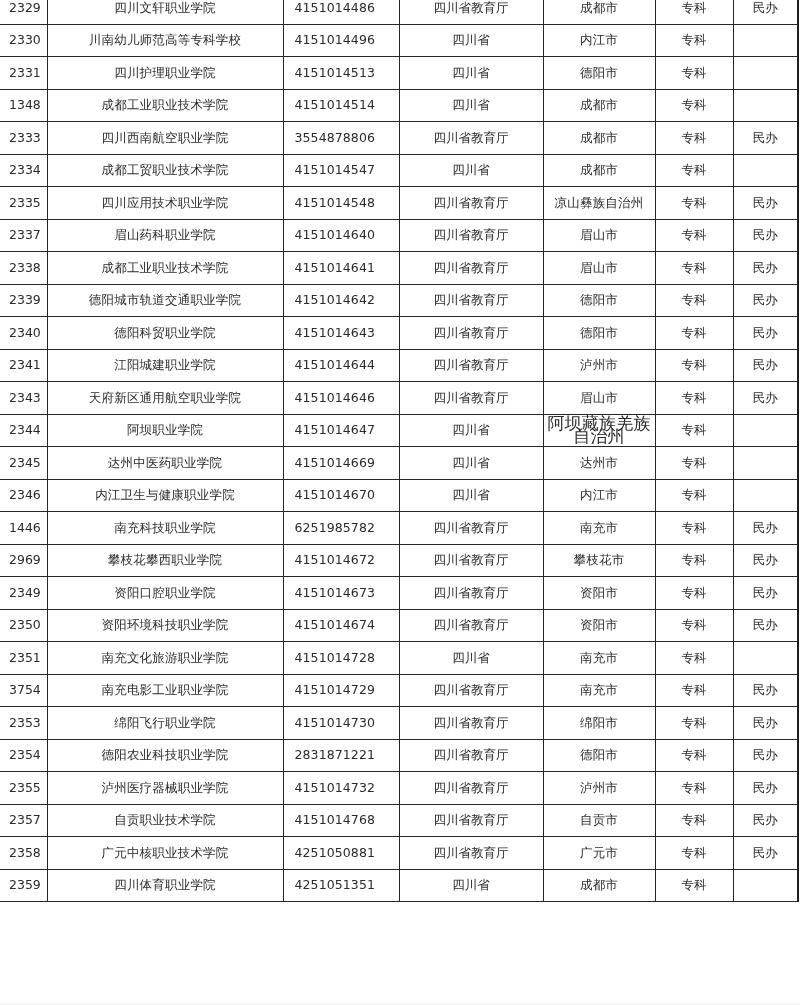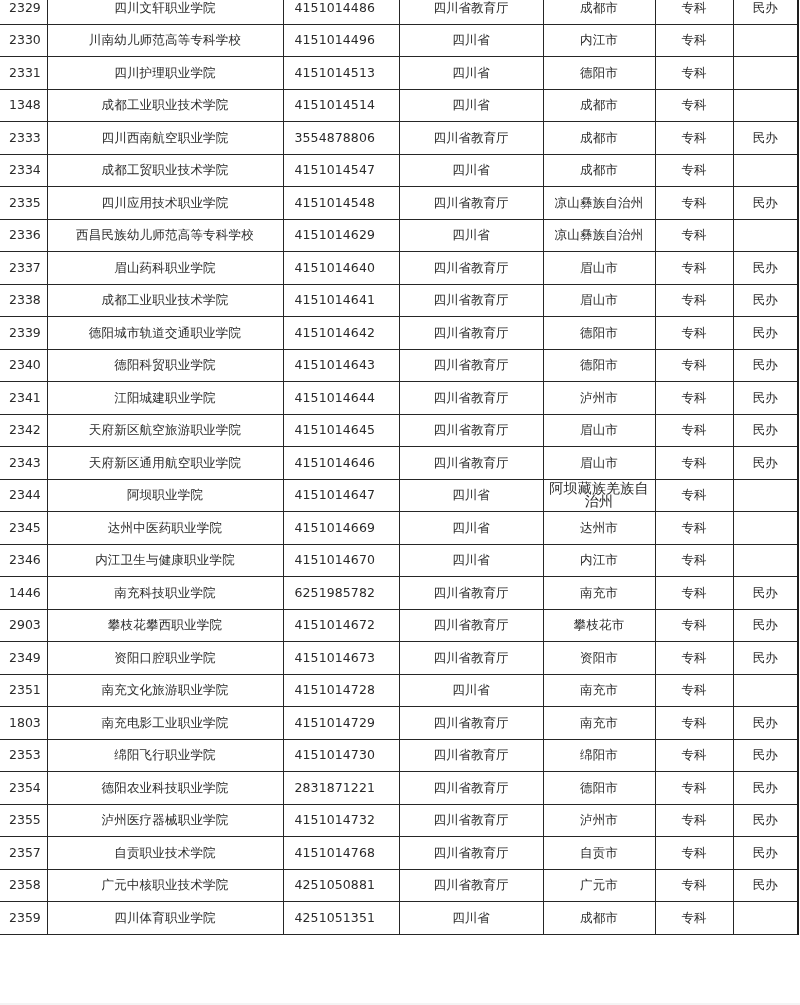--- a/index.html
+++ b/index.html
@@ -48,21 +48,21 @@
       padding-left: 11px;
       letter-spacing: 0.1px;
     }
     table.grid td.name,
     table.grid td.loc {
       letter-spacing: 0.2px;
     }
     table.grid td.loc.wrap {
       white-space: normal;
       line-height: 13px;
-      font-size: 14px;
+      font-size: 17px;
       text-align: center;
     }
     
     .bottom-strip {
       position: absolute;
       left: 0;
       top: 1003px;
       width: 800px;
       height: 2px;
       background: #f4f4f4;
@@ -140,29 +140,20 @@
         <tr>
     <td class="no">2335</td>
     <td class="name">四川应用技术职业学院</td>
     <td class="code">4151014548</td>
     <td class="dept">四川省教育厅</td>
     <td class="loc">凉山彝族自治州</td>
     <td class="level">专科</td>
     <td class="note">民办</td>
   </tr>
         <tr>
-    <td class="no">2336</td>
-    <td class="name">西昌民族幼儿师范高等专科学校</td>
-    <td class="code">4151014629</td>
-    <td class="dept">四川省</td>
-    <td class="loc">凉山彝族自治州</td>
-    <td class="level">专科</td>
-    <td class="note"></td>
-  </tr>
-        <tr>
     <td class="no">2337</td>
     <td class="name">眉山药科职业学院</td>
     <td class="code">4151014640</td>
     <td class="dept">四川省教育厅</td>
     <td class="loc">眉山市</td>
     <td class="level">专科</td>
     <td class="note">民办</td>
   </tr>
         <tr>
     <td class="no">2338</td>
@@ -194,29 +185,20 @@
         <tr>
     <td class="no">2341</td>
     <td class="name">江阳城建职业学院</td>
     <td class="code">4151014644</td>
     <td class="dept">四川省教育厅</td>
     <td class="loc">泸州市</td>
     <td class="level">专科</td>
     <td class="note">民办</td>
   </tr>
         <tr>
-    <td class="no">2342</td>
-    <td class="name">天府新区航空旅游职业学院</td>
-    <td class="code">4151014645</td>
-    <td class="dept">四川省教育厅</td>
-    <td class="loc">眉山市</td>
-    <td class="level">专科</td>
-    <td class="note">民办</td>
-  </tr>
-        <tr>
     <td class="no">2343</td>
     <td class="name">天府新区通用航空职业学院</td>
     <td class="code">4151014646</td>
     <td class="dept">四川省教育厅</td>
     <td class="loc">眉山市</td>
     <td class="level">专科</td>
     <td class="note">民办</td>
   </tr>
         <tr>
     <td class="no">2344</td>
@@ -248,48 +230,57 @@
         <tr>
     <td class="no">1446</td>
     <td class="name">南充科技职业学院</td>
     <td class="code">6251985782</td>
     <td class="dept">四川省教育厅</td>
     <td class="loc">南充市</td>
     <td class="level">专科</td>
     <td class="note">民办</td>
   </tr>
         <tr>
-    <td class="no">2903</td>
+    <td class="no">2969</td>
     <td class="name">攀枝花攀西职业学院</td>
     <td class="code">4151014672</td>
     <td class="dept">四川省教育厅</td>
     <td class="loc">攀枝花市</td>
     <td class="level">专科</td>
     <td class="note">民办</td>
   </tr>
         <tr>
     <td class="no">2349</td>
     <td class="name">资阳口腔职业学院</td>
     <td class="code">4151014673</td>
     <td class="dept">四川省教育厅</td>
     <td class="loc">资阳市</td>
     <td class="level">专科</td>
     <td class="note">民办</td>
   </tr>
         <tr>
+    <td class="no">2350</td>
+    <td class="name">资阳环境科技职业学院</td>
+    <td class="code">4151014674</td>
+    <td class="dept">四川省教育厅</td>
+    <td class="loc">资阳市</td>
+    <td class="level">专科</td>
+    <td class="note">民办</td>
+  </tr>
+        <tr>
     <td class="no">2351</td>
     <td class="name">南充文化旅游职业学院</td>
     <td class="code">4151014728</td>
     <td class="dept">四川省</td>
     <td class="loc">南充市</td>
     <td class="level">专科</td>
     <td class="note"></td>
   </tr>
         <tr>
-    <td class="no">1803</td>
+    <td class="no">3754</td>
     <td class="name">南充电影工业职业学院</td>
     <td class="code">4151014729</td>
     <td class="dept">四川省教育厅</td>
     <td class="loc">南充市</td>
     <td class="level">专科</td>
     <td class="note">民办</td>
   </tr>
         <tr>
     <td class="no">2353</td>
     <td class="name">绵阳飞行职业学院</td>

